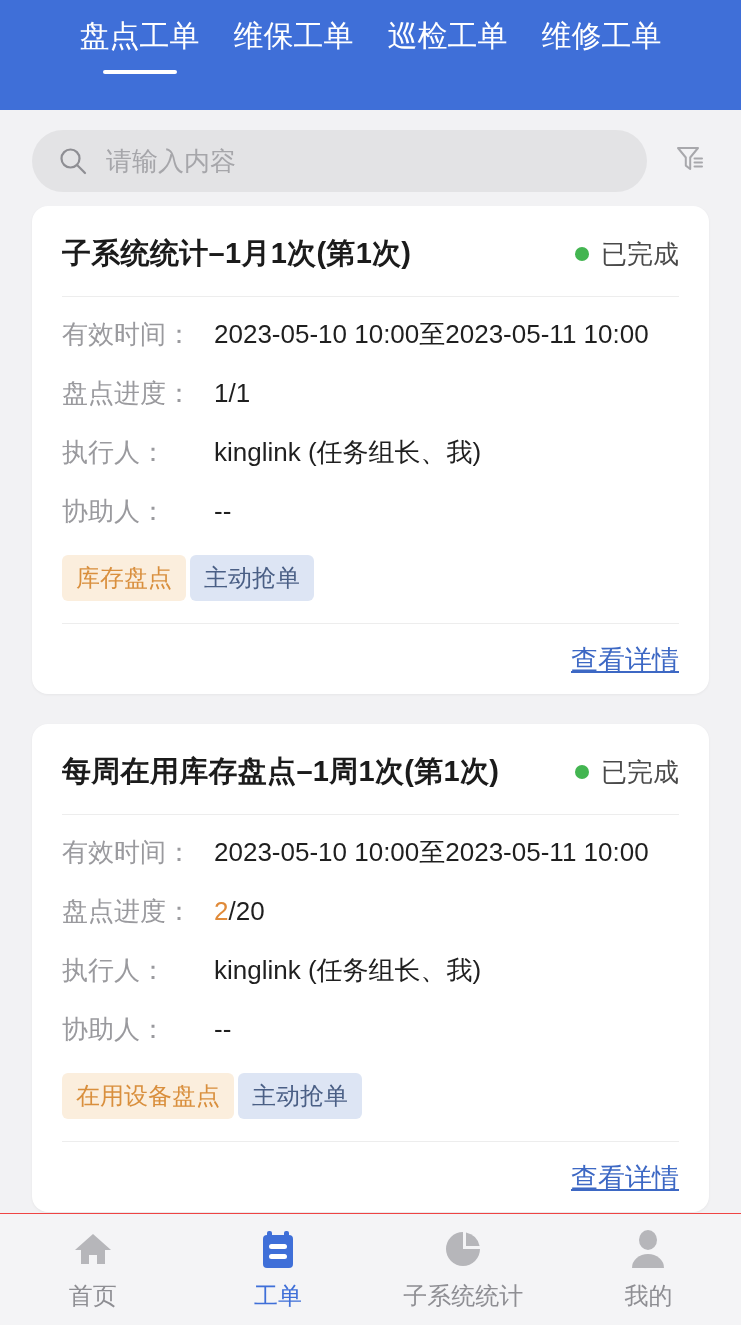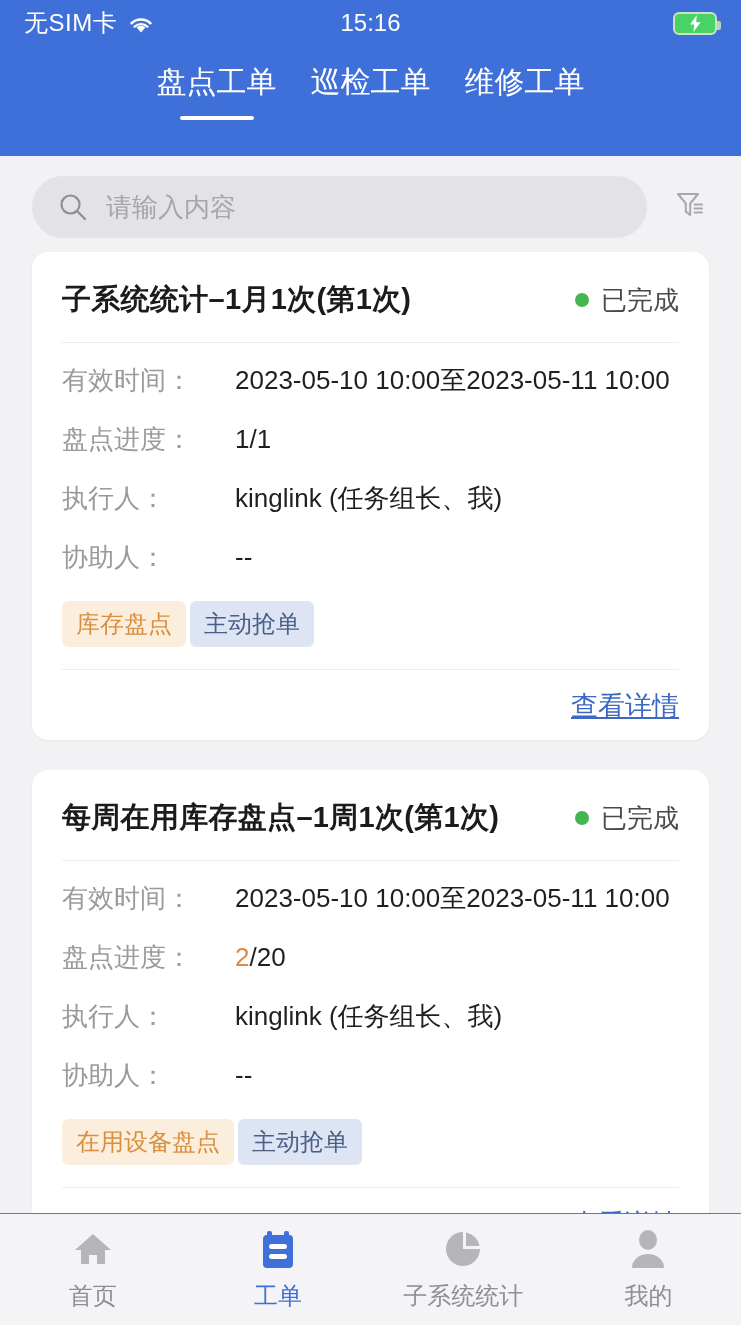--- a/index.html
+++ b/index.html
@@ -110,21 +110,21 @@
     padding-bottom: 22px;
   }
   .card-title {
     font-size: 29px; font-weight: 700; color: #1b1b1b; letter-spacing: .3px;
   }
   .status { display: flex; align-items: center; gap: 12px; flex: 0 0 auto; }
   .dot { width: 14px; height: 14px; border-radius: 50%; background: #43b551; }
   .status-text { font-size: 26px; color: #4a4a4a; }
   .divider { height: 1px; background: #ededed; margin: 0 0 6px 0; }
 
-  .row { display: flex; align-items: baseline; padding: 14px 0 10px 0; gap: 21px; }
+  .row { display: flex; align-items: baseline; padding: 14px 0 10px 0; }
   .row-label {
     color: #9a9a9e; font-size: 26px; width: 152px; flex: 0 0 152px;
   }
   .row-value { color: #1f1f1f; font-size: 26px; }
   .row-value .hl { color: #e08a39; }
 
   .tags { display: flex; gap: 4px; padding: 16px 0 6px 0; }
   .tag { font-size: 24px; padding: 7px 14px; border-radius: 6px; white-space: nowrap; }
   .tag.orange { background: #fbeedd; color: #d98f3d; }
   .tag.blue { background: #dde5f4; color: #4a5f85; }
@@ -148,45 +148,29 @@
   }
   .nav-ico { width: 42px; height: 42px; display: block; }
   .nav-label { font-size: 24px; color: #8e8e93; }
   .nav-item.active .nav-label { color: #3f6fd8; }
 </style>
 </head>
 <body>
 
 <div id="app">
 
-  <div class="statusbar">
-    <div class="sb-left">
-      <span class="sb-carrier">无SIM卡</span>
-      <span class="wifi-ico">
-        <svg viewBox="0 0 28 20" width="28" height="20">
-          <path d="M14 17.5 L9.5 12.3 a7 7 0 0 1 9 0 Z" fill="#ffffff"></path>
-          <path d="M4.6 8.2 a14 14 0 0 1 18.8 0" stroke="#ffffff" stroke-width="2.6" fill="none" stroke-linecap="round"></path>
-          <path d="M7.6 11.6 a9.6 9.6 0 0 1 12.8 0" stroke="#ffffff" stroke-width="2.4" fill="none" stroke-linecap="round"></path>
-        </svg>
-      </span>
-    </div>
-    <div class="sb-center">15:16</div>
-    <div class="sb-right">
-      <span class="battery">
-        <svg class="bolt" viewBox="0 0 13 17" width="13" height="17">
-          <path d="M7.8 0 L1 9.4 h4.2 L4.4 17 L11.6 7.2 H7.2 Z" fill="#ffffff"></path>
-        </svg>
-      </span>
-    </div>
-  </div>
 
   <div class="header">
     <div class="tabs">
       <div class="tab active">
         <span class="tab-label">盘点工单</span>
+        <span class="underline"></span>
+      </div>
+      <div class="tab">
+        <span class="tab-label">维保工单</span>
         <span class="underline"></span>
       </div>
       <div class="tab">
         <span class="tab-label">巡检工单</span>
         <span class="underline"></span>
       </div>
       <div class="tab">
         <span class="tab-label">维修工单</span>
         <span class="underline"></span>
       </div>

